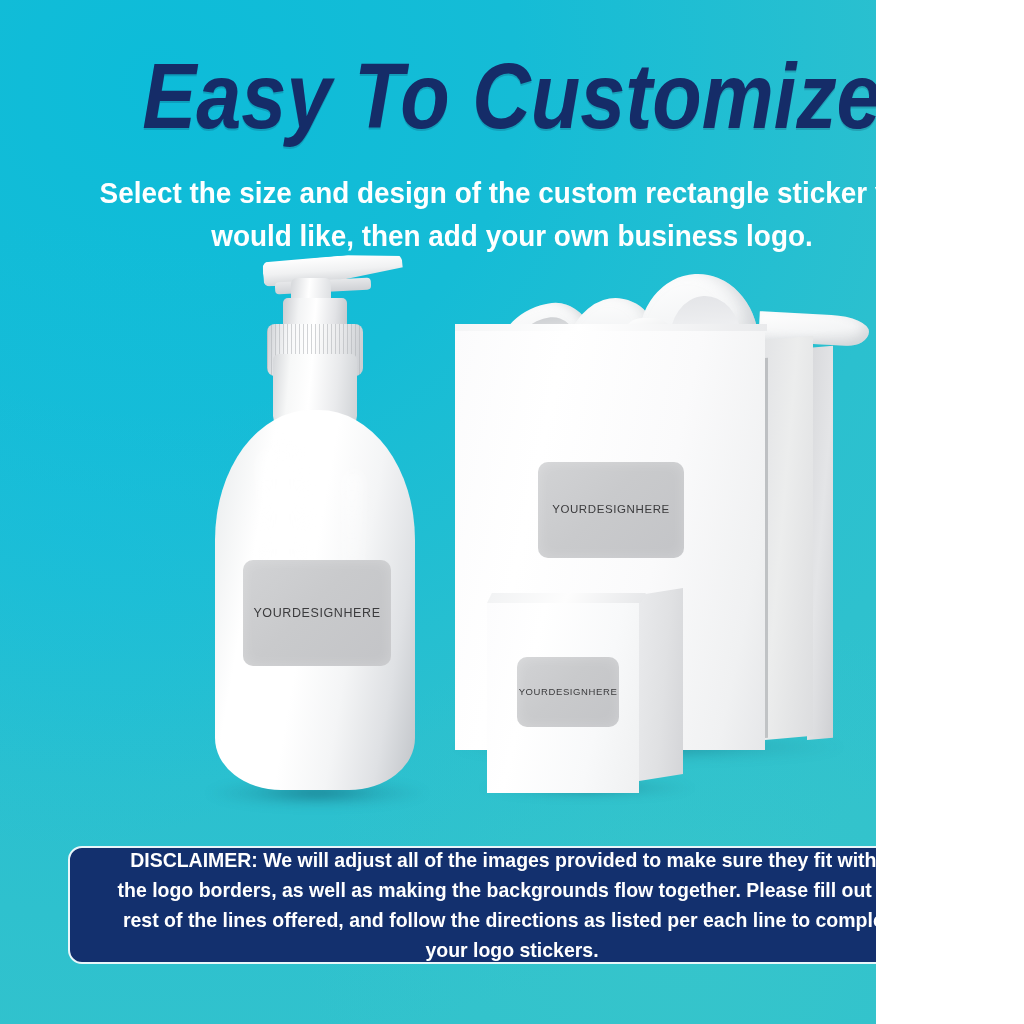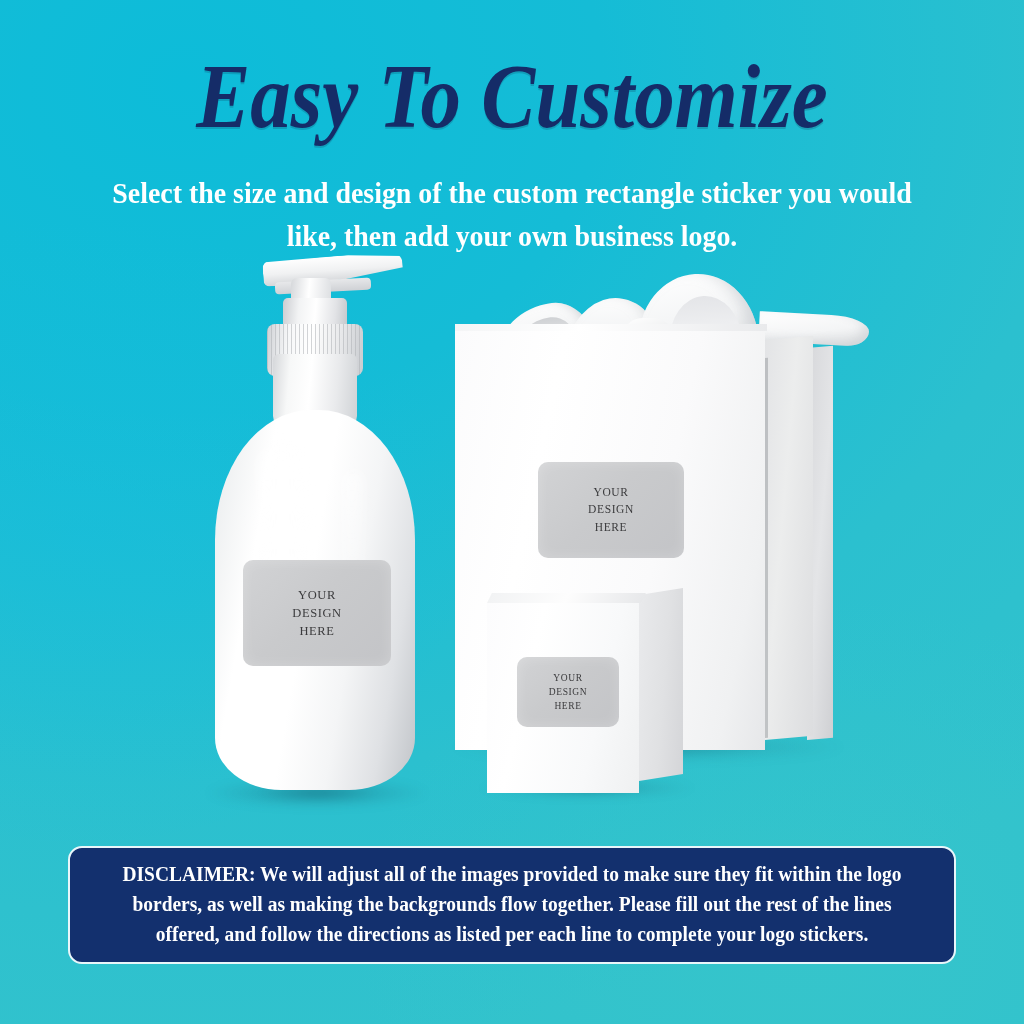--- a/index.html
+++ b/index.html
@@ -2,24 +2,24 @@
 <html><head>
 <meta charset="utf-8">
 <style>
   html, body {
     margin: 0;
     padding: 0;
     background: #ffffff;
   }
   #page {
     position: relative;
-    width: 1024px;
+    width: 876px;
     height: 1024px;
     overflow: hidden;
-    font-family: Liberation Serif, serif;
+    font-family: Liberation Sans, sans-serif;
     background: #ec4899;
   }
 
   
   .bg-base {
     position: absolute;
     inset: 0;
     background:
       radial-gradient(120% 95% at 18% 8%, #0dbcd9 0%, #15bcd6 34%, #2bc0cf 72%, #31c2cd 100%);
   }
@@ -72,21 +72,21 @@
     width: 1024px;
     height: 580px;
   }
 
   
   .sticker {
     position: absolute;
     background: linear-gradient(135deg, #d2d3d5 0%, #c9cacc 45%, #c3c4c7 100%);
     border-radius: 10px;
     display: flex;
-    flex-direction: column;
+    flex-direction: row;
     align-items: center;
     justify-content: center;
     color: #3b3b3d;
     text-align: center;
     font-weight: 400;
     letter-spacing: 0.6px;
     box-shadow: inset 0 0 14px rgba(255,255,255,0.22);
   }
   .sticker span { display: block; }
 

